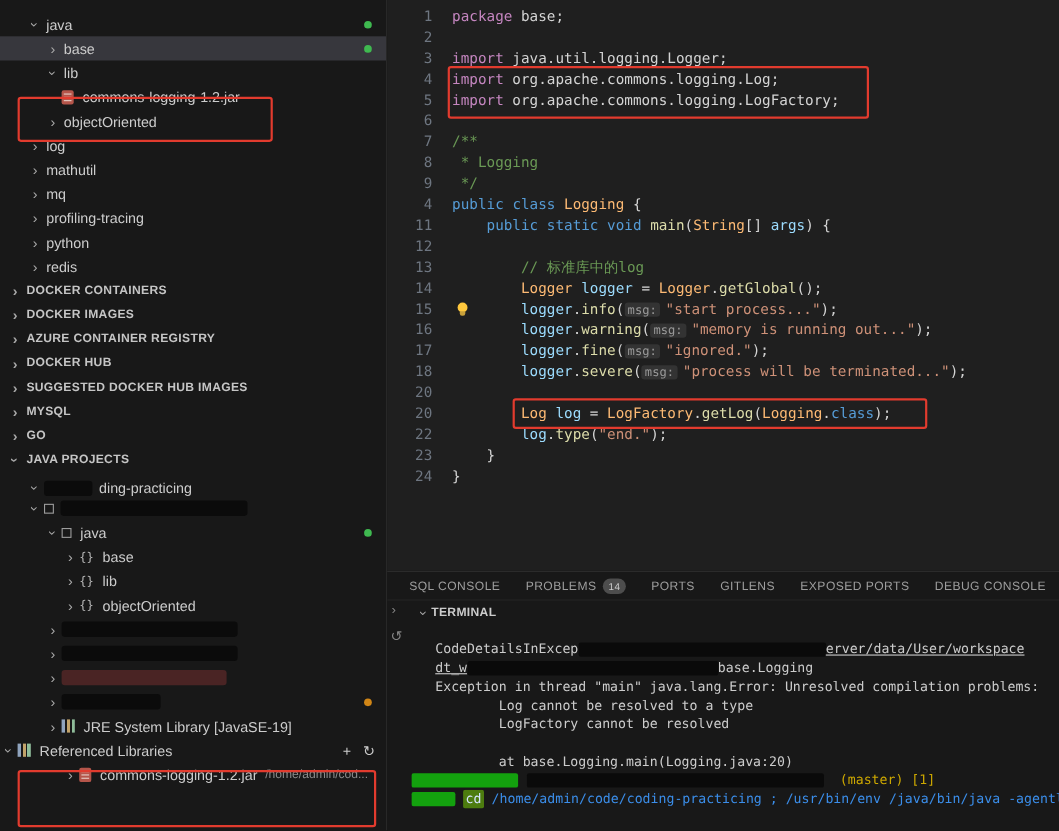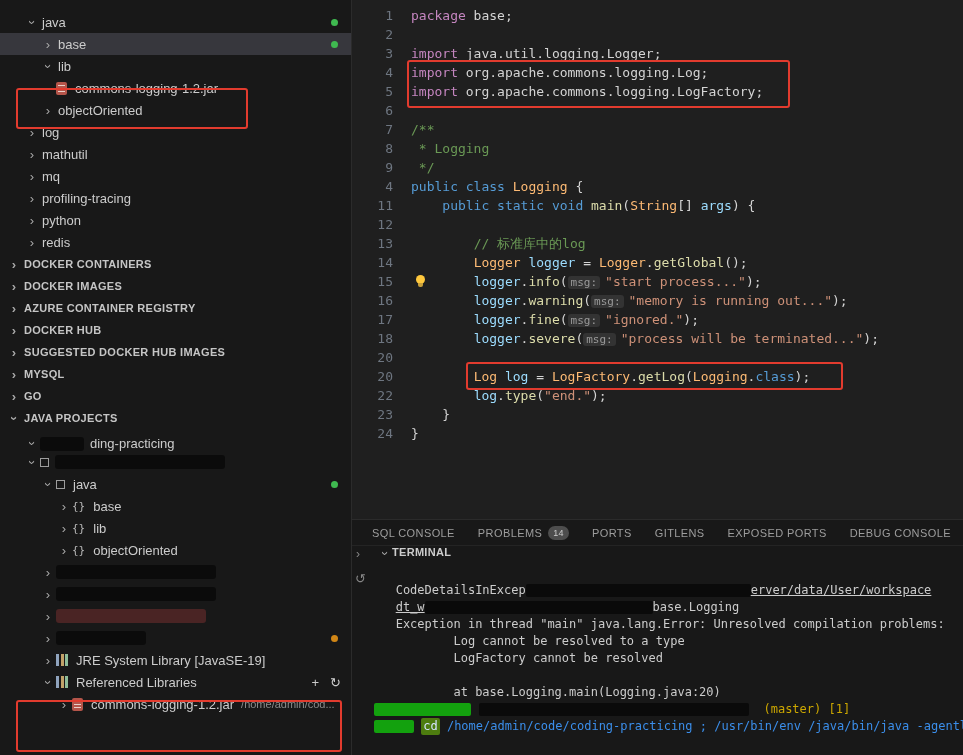--- a/index.html
+++ b/index.html
@@ -51,21 +51,21 @@
   
   .panel{position:absolute;left:352px;top:519px;width:611px;height:236px;background:#181818;
     border-top:1px solid #2b2b2b;overflow:hidden}
   .panel-chevron{position:absolute;left:4px;top:27px;color:#858585;font-size:12px;cursor:pointer}
   .panel-restart{position:absolute;left:3px;top:51px;color:#858585;font-size:13px;cursor:pointer}
   .tabs{display:flex;align-items:center;height:26px;padding-left:20px;font-size:11px;color:#9d9d9d;
     letter-spacing:.4px;border-bottom:1px solid #242424}
   .tab{margin-right:23px;display:flex;align-items:center;cursor:pointer;white-space:nowrap}
   .badge{background:#4d4d4d;color:#cccccc;border-radius:9px;padding:0 5px;margin-left:6px;
     font-size:9px;line-height:14px;height:14px}
-  .term-header{display:flex;align-items:flex-start;height:22px;padding-left:26px;font-size:11px;
+  .term-header{display:flex;align-items:center;height:22px;padding-left:26px;font-size:11px;
     color:#cccccc;font-weight:700;letter-spacing:.3px}
   .term-header .chev{flex:0 0 14px;width:14px;font-weight:400}
   .term{padding:14px 0 0 22px;font-family:"DejaVu Sans Mono",monospace;font-size:12px;
     line-height:17px;color:#cccccc;overflow:hidden}
   .tl{height:17px;display:flex;align-items:center;white-space:pre;overflow:hidden}
   .tblk{display:inline-block;height:13px;border-radius:2px;background:#0a0a0a;flex:0 0 auto}
   .tblk.green{background:#13a10e}
   .tblk.none{background:transparent}
   .ts-fg{color:#cccccc}
   .ts-link{color:#cccccc;text-decoration:underline}
@@ -205,21 +205,21 @@
       <div class="row" style="padding-left: 40px;">
         <span class="chev">›</span>
         <span class="rblk" style="width: 90px;"></span>
         <span class="dot" style="background: rgb(209, 134, 22);"></span>
       </div>
       <div class="row" style="padding-left: 40px;">
         <span class="chev">›</span>
         <span class="ic-lib"></span>
         <span class="lbl">JRE System Library [JavaSE-19]</span>
       </div>
-      <div class="row" style="padding-left: 40px;">
+      <div class="row" style="">
         <span class="chev down">›</span>
         <span class="ic-lib"></span>
         <span class="lbl">Referenced Libraries</span>
         <span class="act">
           <span>+</span>
           <span>↻</span>
         </span>
       </div>
       <div class="row" style="padding-left: 56px;">
         <span class="chev">›</span>

